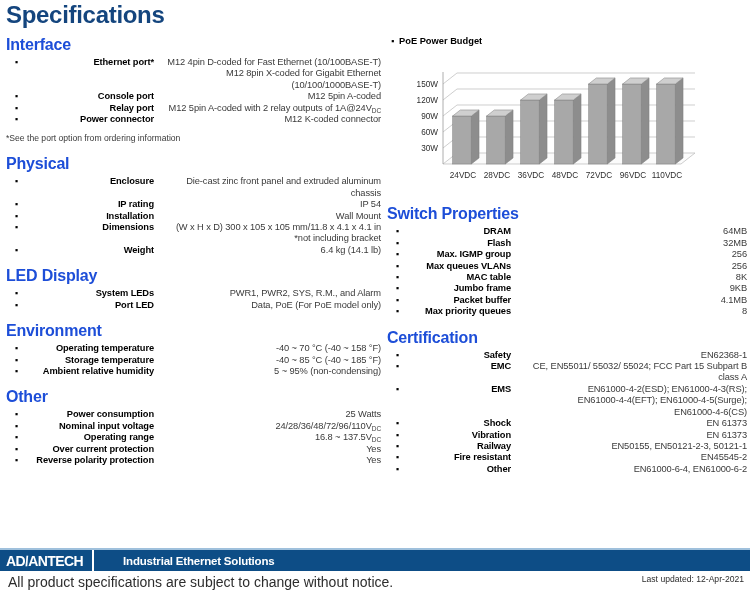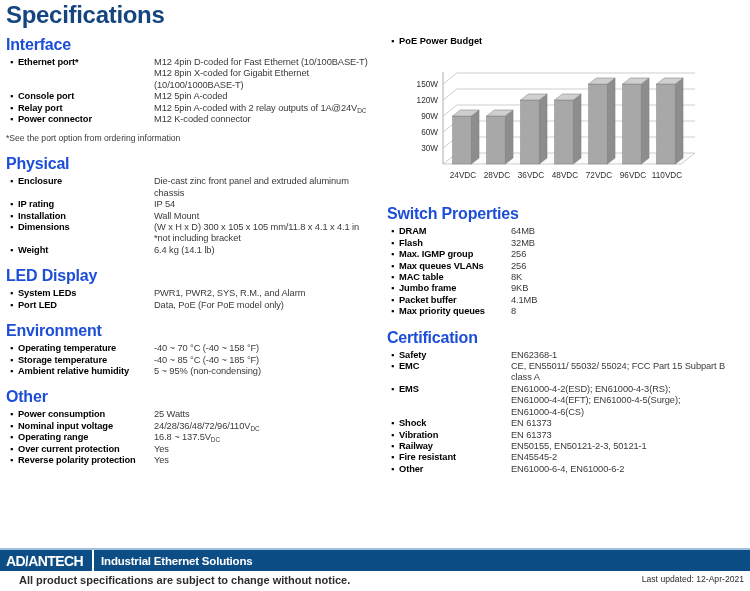--- a/index.html
+++ b/index.html
@@ -25,21 +25,21 @@
 
   
   .section { margin-bottom: 11px; }
   .sec-title {
     font-size: 16px; font-weight: bold; color: #1d4ed8;
     margin-bottom: 3px; letter-spacing: -0.2px;
   }
 
   
   .rows { width: 100%; }
-  .row { display: flex; align-items: flex-start; line-height: 11.4px; }
+  .row { display: flex; align-items: flex-start; line-height: 11.4px; text-align: right; }
   .bullet {
     width: 12px; flex: 0 0 12px;
     font-size: 9px; color: #000; line-height: 11.4px;
     padding-left: 4px;
   }
   .bullet::before { content: "\25AA"; }
   .label {
     flex: 0 0 136px; width: 136px;
     font-size: 9.3px; font-weight: bold; color: #000;
     line-height: 11.4px; letter-spacing: -0.1px;
@@ -82,25 +82,25 @@
   }
   .logo {
     color: #ffffff; font-size: 14px; font-weight: bold;
     letter-spacing: -0.6px; padding-left: 6px; padding-right: 9px;
     font-family: "Liberation Sans", sans-serif;
   }
   .logo .slash { display: inline-block; transform: skewX(-16deg); }
   .logo-div { width: 2px; height: 21px; background: #ffffff; }
   .footer-tag {
     color: #ffffff; font-size: 11.5px; font-weight: bold;
-    padding-left: 7px; letter-spacing: -0.2px;
+    padding-left: 29px; letter-spacing: -0.2px;
   }
   .footer-note {
-    position: absolute; left: 19px; top: 574px;
-    font-size: 11px; color: #2d2d2d; font-weight: bold;
+    position: absolute; left: 8px; top: 574px;
+    font-size: 14px; color: #2d2d2d;
   }
   .footer-date {
     position: absolute; right: 6px; top: 574px;
     font-size: 8.6px; color: #2d2d2d;
   }
 </style>
 </head>
 <body>
 
 <div class="page">

